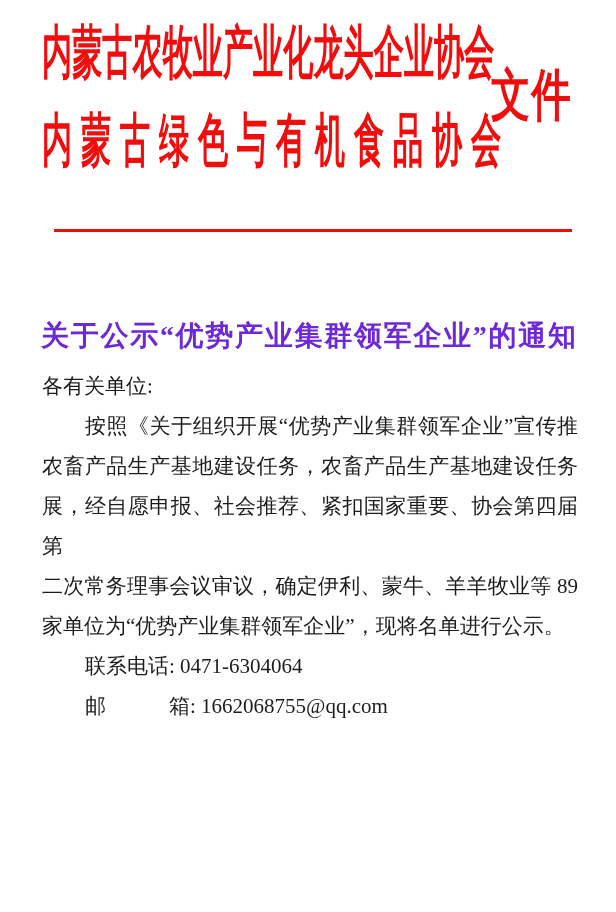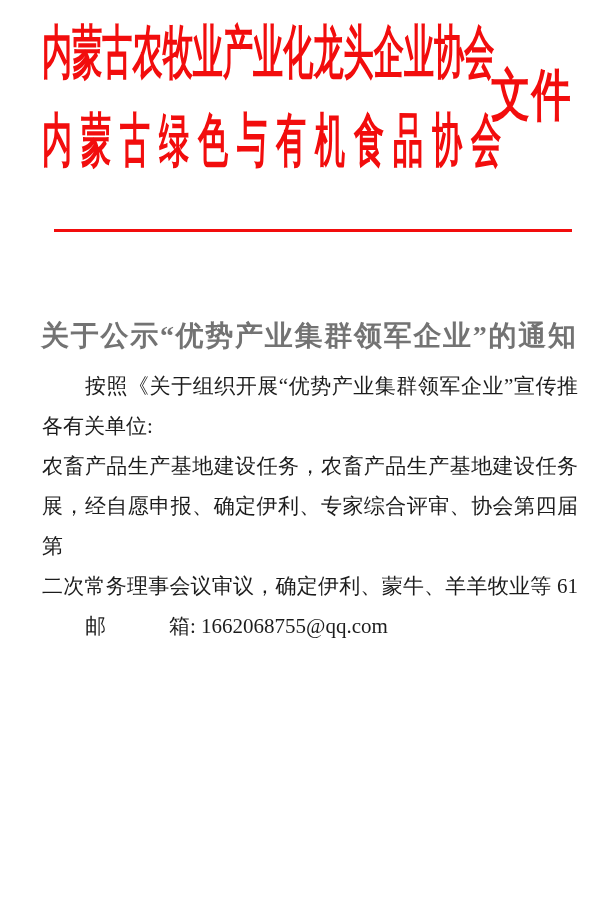--- a/index.html
+++ b/index.html
@@ -48,21 +48,21 @@
     background:var(--header-red);
   }
   
   .title{
     position:absolute;
     left:41px;top:317px;
     width:535px;
     margin:0;
     font-size:28px;
     font-weight:bold;
-    color:#737373;
+    color:#6d28d9;
     line-height:38px;
     text-align:justify;
     text-align-last:justify;
     white-space:nowrap;
   }
   
   .body-block{
     position:absolute;
     left:42px;top:366px;
     width:536px;
@@ -90,23 +90,25 @@
   <div class="letterhead">
     <div class="org-line org1">内蒙古农牧业产业化龙头企业协会</div>
     <div class="org-line org2">内蒙古绿色与有机食品协会</div>
     <div class="doc-label">文件</div>
     <div class="red-rule"></div>
   </div>
 
   <h1 class="title">关于公示“优势产业集群领军企业”的通知</h1>
 
   <div class="body-block">
+    <div class="line">各有关单位:</div>
     <div class="line indent stretch">按照《关于组织开展“优势产业集群领军企业”宣传推</div>
-    <div class="line">各有关单位:</div>
     <div class="line stretch">农畜产品生产基地建设任务，农畜产品生产基地建设任务</div>
-    <div class="line stretch">展，经自愿申报、确定伊利、专家综合评审、协会第四届第</div>
-    <div class="line stretch">二次常务理事会议审议，确定伊利、蒙牛、羊羊牧业等 61</div>
+    <div class="line stretch">展，经自愿申报、社会推荐、紧扣国家重要、协会第四届第</div>
+    <div class="line stretch">二次常务理事会议审议，确定伊利、蒙牛、羊羊牧业等 89</div>
+    <div class="line">家单位为“优势产业集群领军企业”，现将名单进行公示。</div>
+    <div class="line indent">联系电话: 0471-6304064</div>
     <div class="line indent">邮　　　箱: 1662068755@qq.com</div>
   </div>
 
   <div class="attachment">附件: “优势产业集群领军企业”公示名单</div>
 
 </div>
 
 </body></html>

